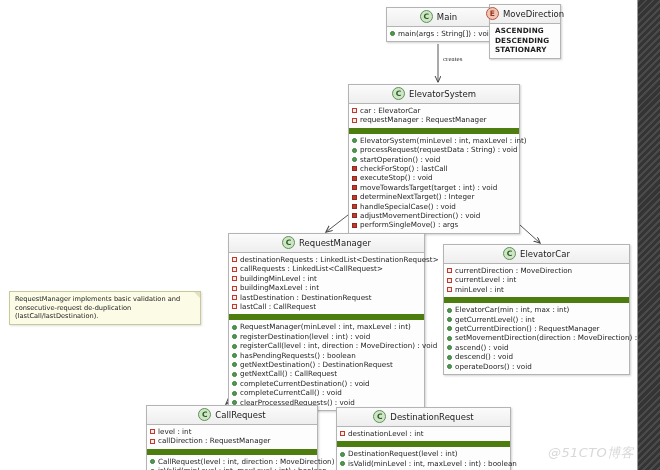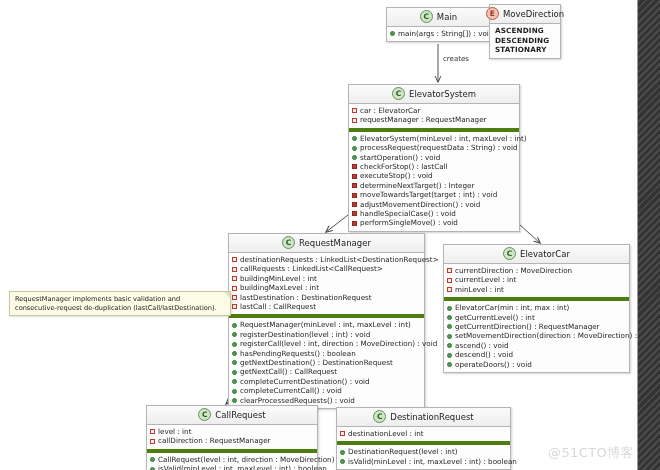--- a/index.html
+++ b/index.html
@@ -75,21 +75,21 @@
     border: 1px solid #5d915a;
     color: #2b5a2b;
   }
   .stereo-enum {
     background: #f3c3b6;
     border: 1px solid #b5563c;
     color: #8e3a22;
   }
   .uml-section {
     padding: 2px 3px 3px 3px;
-    border-bottom: 4px solid #4d7c0f;
+    border-bottom: 6px solid #4d7c0f;
   }
   .uml-section:last-child { border-bottom: none; }
   .uml-row {
     display: flex;
     align-items: flex-start;
     gap: 3px;
     font-size: 7.2px;
     line-height: 9.4px;
     color: #1f1f1f;
     white-space: nowrap;
@@ -153,31 +153,33 @@
     position: absolute;
     top: 0; left: 0;
     width: 660px; height: 470px;
     pointer-events: none;
   }
   .edge-label {
     position: absolute;
     font-size: 7px;
     color: #333;
     white-space: nowrap;
+    font-family: Liberation Serif, serif;
   }
 
   
   #watermark {
     position: absolute;
     right: 26px;
     bottom: 8px;
     font-size: 13px;
     color: #d8d8d8;
     letter-spacing: 0.4px;
     white-space: nowrap;
+    font-style: italic;
   }
 </style>
 </head>
 <body>
 
 <div id="canvas">
 
   <svg id="links" viewBox="0 0 660 470" width="660" height="470">
     <defs>
       <marker id="arrow-open" markerWidth="8" markerHeight="8" refX="6.2" refY="3" orient="auto" markerUnits="userSpaceOnUse">
@@ -258,37 +260,37 @@
       <div class="uml-row">
         <span class="vis vis-privm"></span>
         <span>checkForStop() : lastCall</span>
       </div>
       <div class="uml-row">
         <span class="vis vis-privm"></span>
         <span>executeStop() : void</span>
       </div>
       <div class="uml-row">
         <span class="vis vis-privm"></span>
+        <span>moveTowardsTarget(target : int) : void</span>
+      </div>
+      <div class="uml-row">
+        <span class="vis vis-privm"></span>
         <span>determineNextTarget() : Integer</span>
       </div>
       <div class="uml-row">
         <span class="vis vis-privm"></span>
-        <span>moveTowardsTarget(target : int) : void</span>
+        <span>handleSpecialCase() : void</span>
       </div>
       <div class="uml-row">
         <span class="vis vis-privm"></span>
         <span>adjustMovementDirection() : void</span>
       </div>
       <div class="uml-row">
         <span class="vis vis-privm"></span>
-        <span>handleSpecialCase() : void</span>
-      </div>
-      <div class="uml-row">
-        <span class="vis vis-privm"></span>
-        <span>performSingleMove() : void</span>
+        <span>performSingleMove() : args</span>
       </div>
     </div>
   </div>
 
   <div class="uml-class" style="left:228px; top:233px; width:197px;">
     <div class="uml-header">
       <span class="stereo-icon stereo-class">C</span>
       <span>RequestManager</span>
     </div>
     <div class="uml-section">
@@ -451,21 +453,21 @@
         <span class="vis vis-pub"></span>
         <span>DestinationRequest(level : int)</span>
       </div>
       <div class="uml-row">
         <span class="vis vis-pub"></span>
         <span>isValid(minLevel : int, maxLevel : int) : boolean</span>
       </div>
     </div>
   </div>
 
-  <div class="uml-note" style="left:9px; top:291px; width:222px;">
+  <div class="uml-note" style="left:9px; top:291px; width:192px;">
     <span class="note-fold"></span>
     <div>RequestManager implements basic validation and</div>
     <div>consecutive-request de-duplication (lastCall/lastDestination).</div>
   </div>
 
   <div id="watermark">@51CTO博客</div>
   <div id="edge-band-line"></div>
   <div id="edge-band"></div>
 
 </div>

